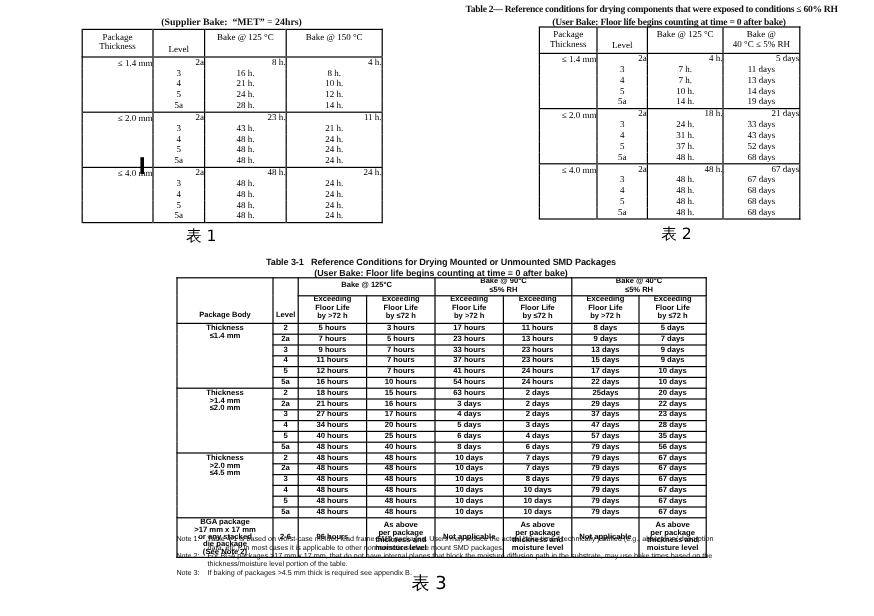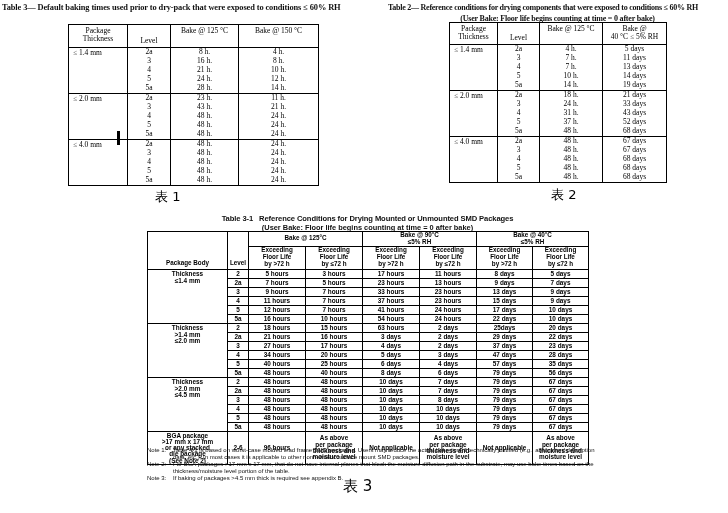--- a/index.html
+++ b/index.html
@@ -25,21 +25,21 @@
   table.serif th, table.serif td{padding:0;margin:0;white-space:pre-line;font-weight:normal;
               font-size:7.5px;line-height:8.8px;border-left:1px solid #000;overflow:hidden;}
   table.serif tr.hdr th{border-bottom:1px solid #000;}
   #table3 tr.hdr th{height:20px;}
   #table2 tr.hdr th{height:19px;}
   table.serif .th-pkg{vertical-align:top;padding-top:1.5px;text-align:center;margin-top:44px;}
   table.serif .th-level{vertical-align:bottom;padding-bottom:1px;text-align:center;}
   table.serif .th-bake{vertical-align:top;padding-top:1.5px;text-align:center;}
   table.serif td{height:9px;text-align:center;vertical-align:middle;}
   table.serif td.pkg-cell{text-align:left;vertical-align:top;padding-left:4px;padding-top:1px;}
-  table.serif tr.group-top td{border-top:1px solid #000;}
+  table.serif tr.group-top td{border-top:1px solid #000;text-align:right;}
 
   
   #table41{position:absolute;left:147px;top:231px;width:441px;border-collapse:collapse;
            table-layout:fixed;border:1.6px solid #000;
            font-family:"Liberation Sans","DejaVu Sans",sans-serif;}
   #table41 th, #table41 td{border:1px solid #000;padding:0;white-space:pre-line;
            text-align:center;overflow:hidden;}
   #table41 th{font-size:6.3px;line-height:6.9px;font-weight:bold;}
   #table41 tr.h1 th.th-group{height:13px;vertical-align:middle;}
   #table41 th.th-body,#table41 th.th-lvl{vertical-align:bottom;padding-bottom:2px;}
@@ -62,21 +62,21 @@
   #cap3{left:343px;top:477px;font-size:15px;}
 
   
   .cursor-mark{position:absolute;left:117px;top:131px;width:2.6px;height:14px;background:#000;}
 </style>
 </head>
 <body>
 
 <div class="page">
 
-  <div class="t-title" id="t3-title">Table 3— Default baking times used prior to dry-pack that were exposed to conditions ≤ 60% RH</div>
+  <div class="t-title" id="t3-sub">(Supplier Bake:  “MET” = 24hrs)</div>
   <table class="serif" id="table3">
     <colgroup>
         <col style="width:59px">
         <col style="width:43px">
         <col style="width:68px">
         <col style="width:80px">
       </colgroup>
     <tbody id="table3-body">
         <tr class="hdr">
           <th class="th-pkg">Package

